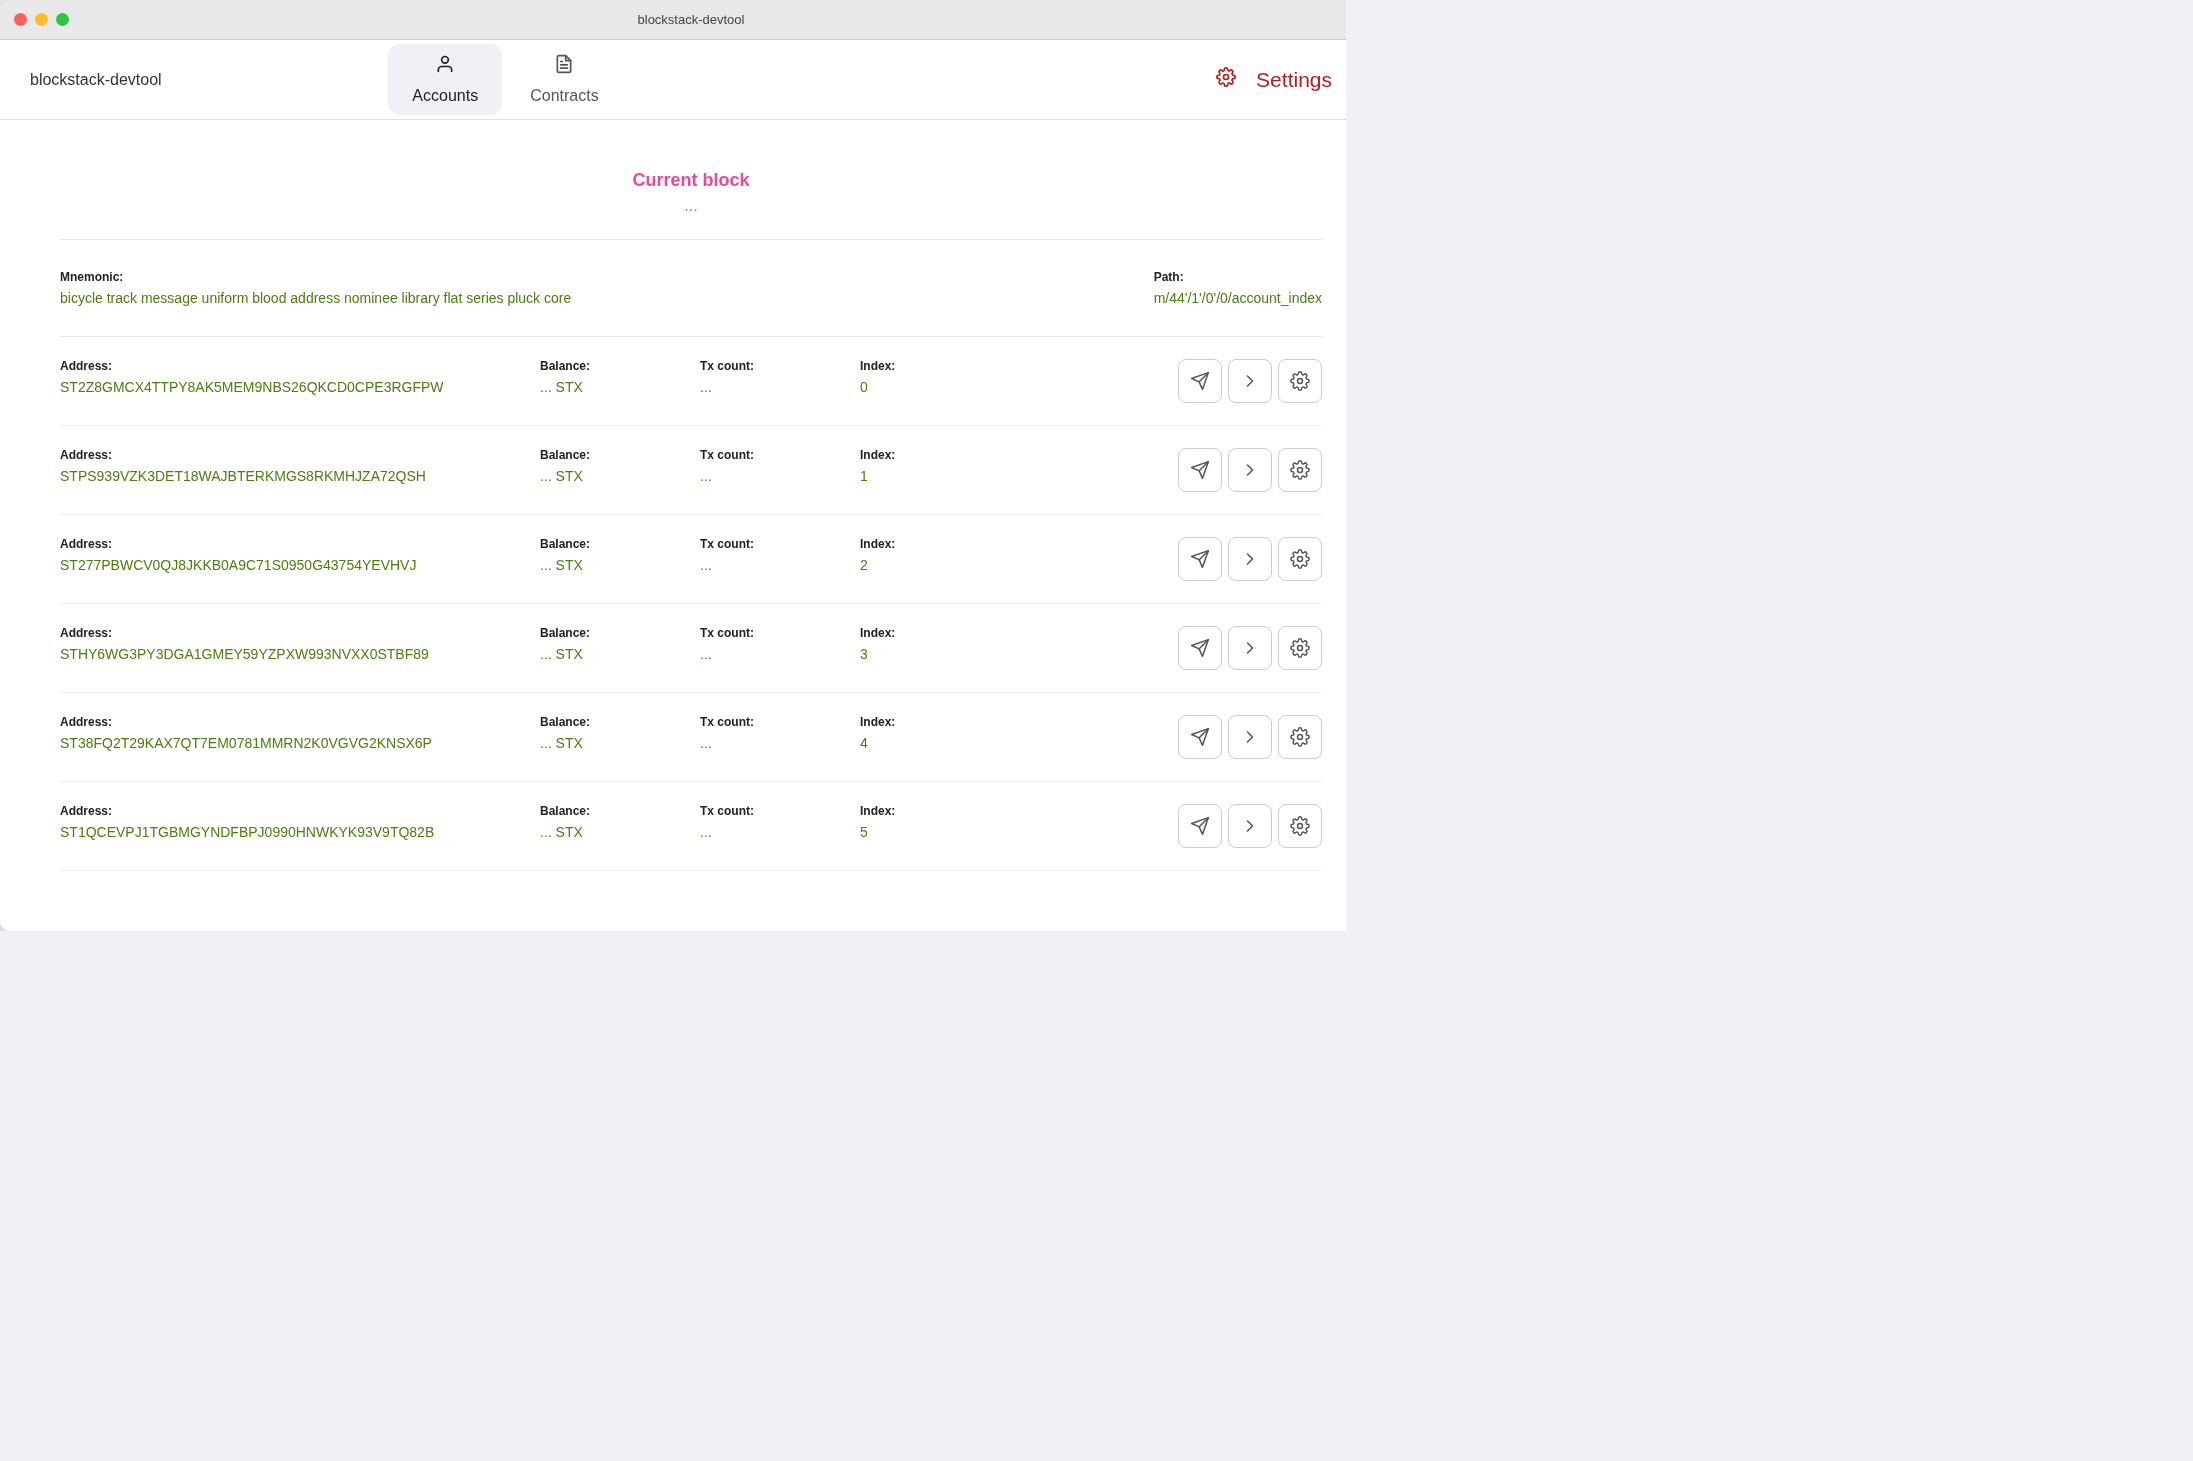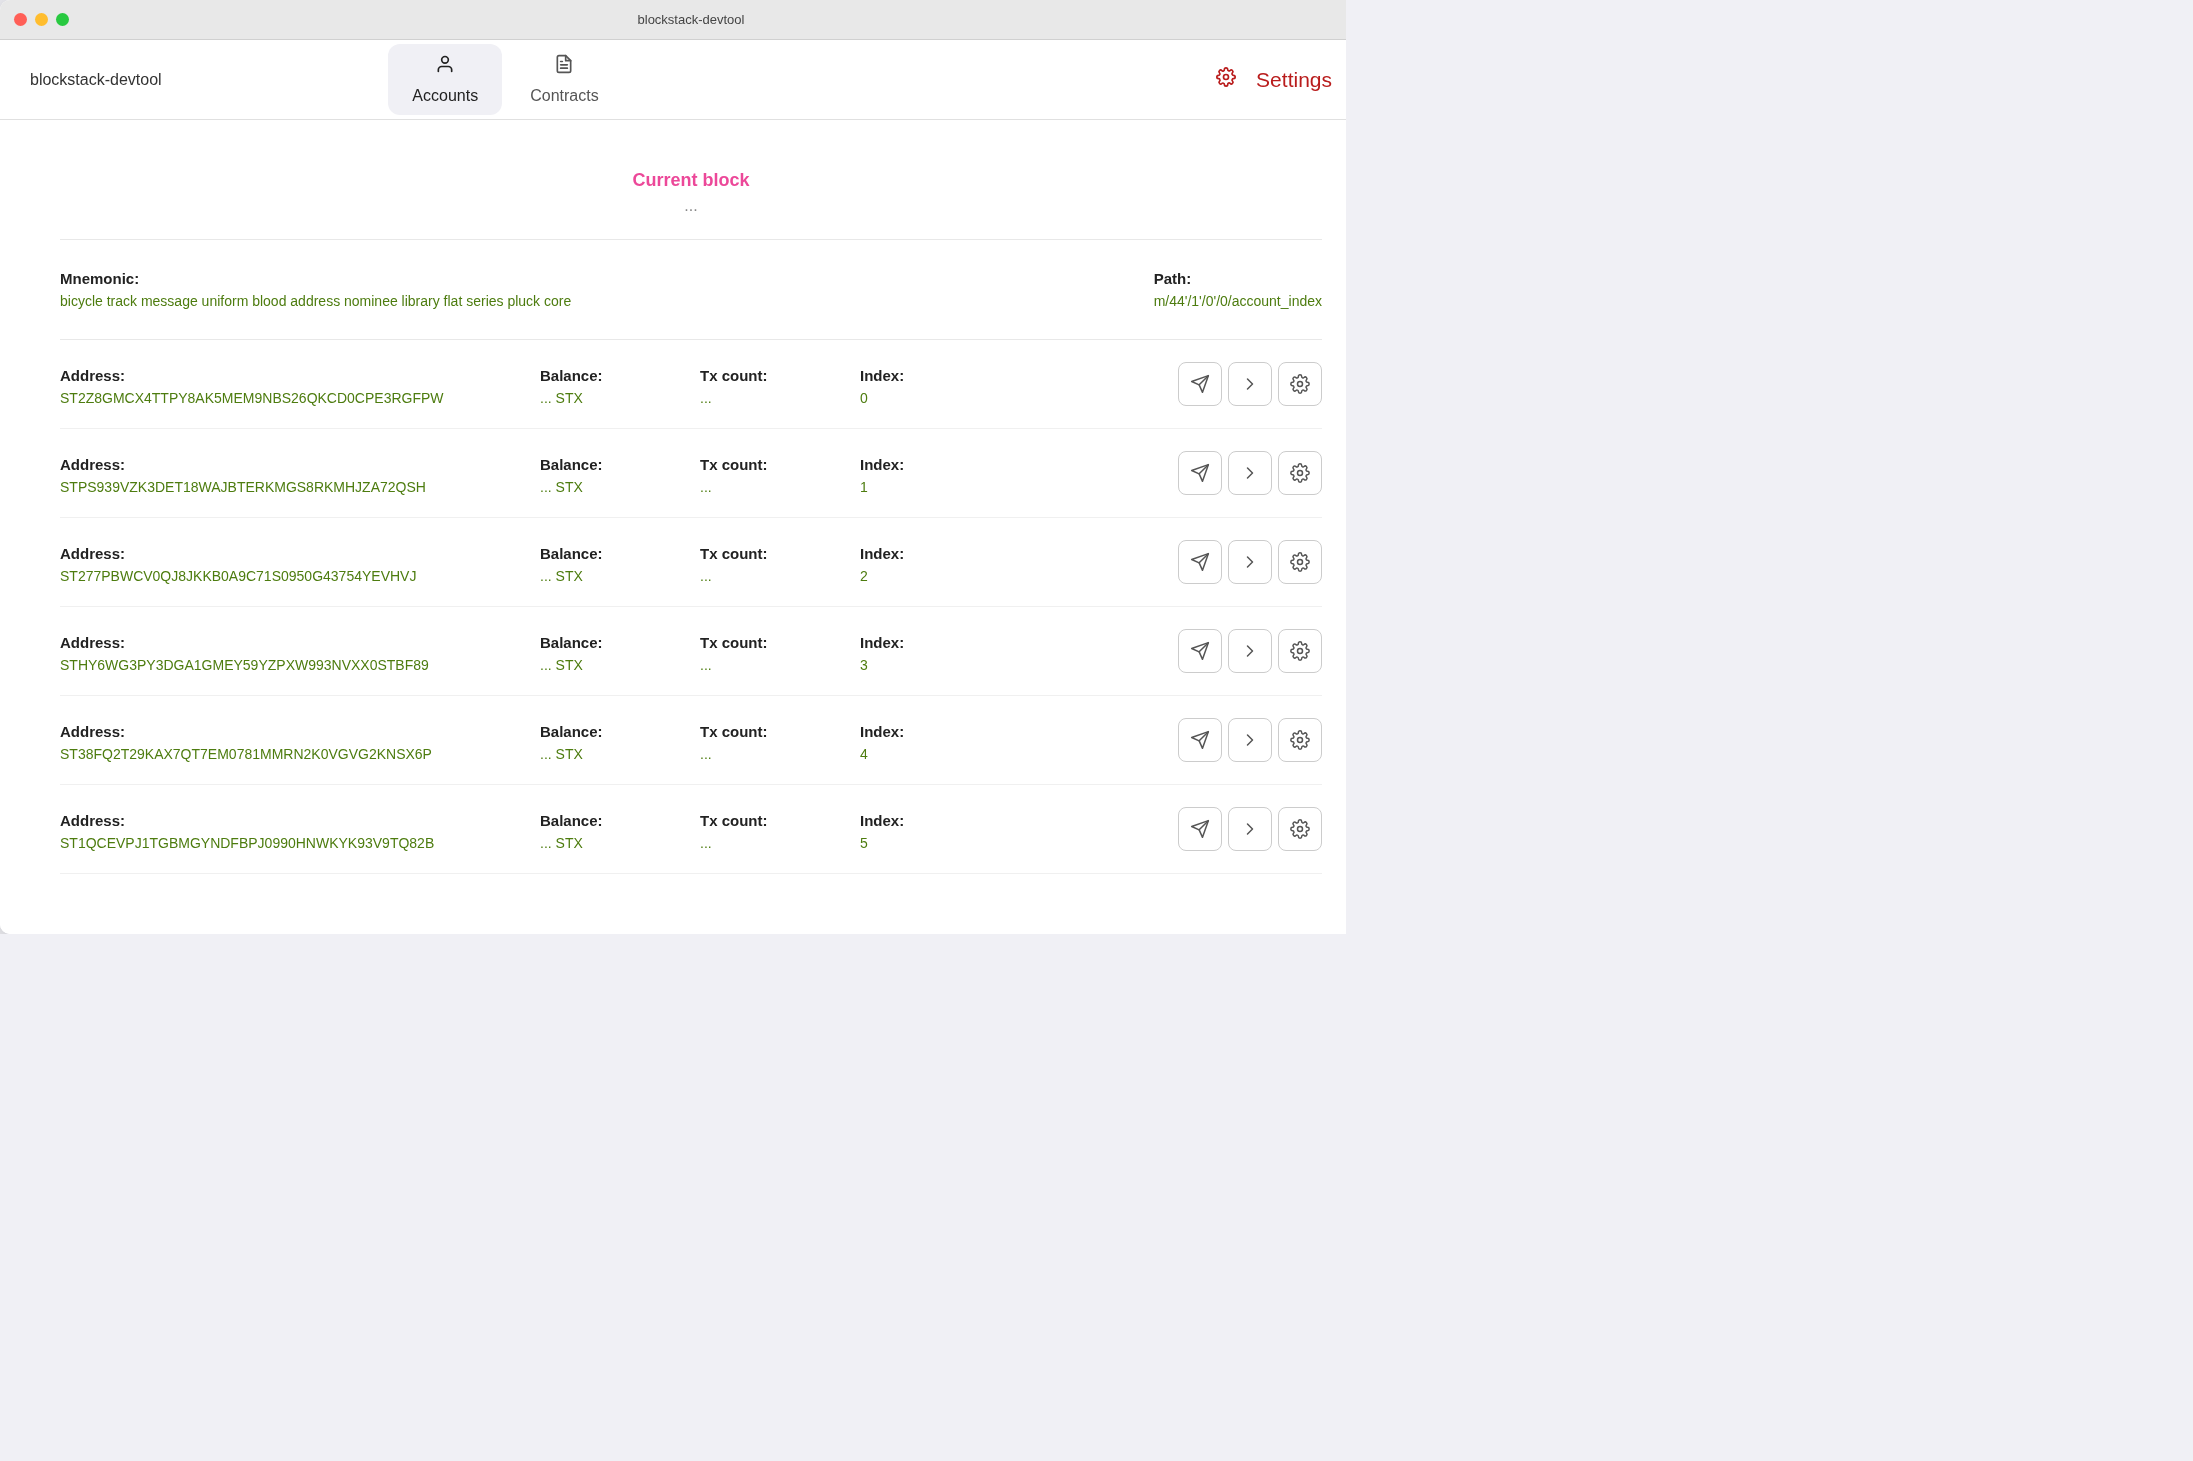--- a/index.html
+++ b/index.html
@@ -150,35 +150,35 @@
       border-bottom: 1px solid #e8e8e8;
       display: flex;
       justify-content: space-between;
       align-items: flex-start;
     }
 
     .mnemonic-left { flex: 1; }
     .mnemonic-right { flex: 0 0 auto; text-align: left; }
 
     .field-label {
-      font-size: 15px;
+      font-size: 12px;
       font-weight: 700;
       color: #222;
       margin-bottom: 6px;
     }
 
     .field-value {
       font-size: 14px;
       color: #4d7c0f;
     }
 
     
     .account-row {
       display: flex;
-      align-items: flex-end;
+      align-items: flex-start;
       padding: 22px 0;
       border-bottom: 1px solid #f0f0f0;
       gap: 0;
     }
 
     .account-address {
       flex: 0 0 480px;
     }
 
     .account-balance {

